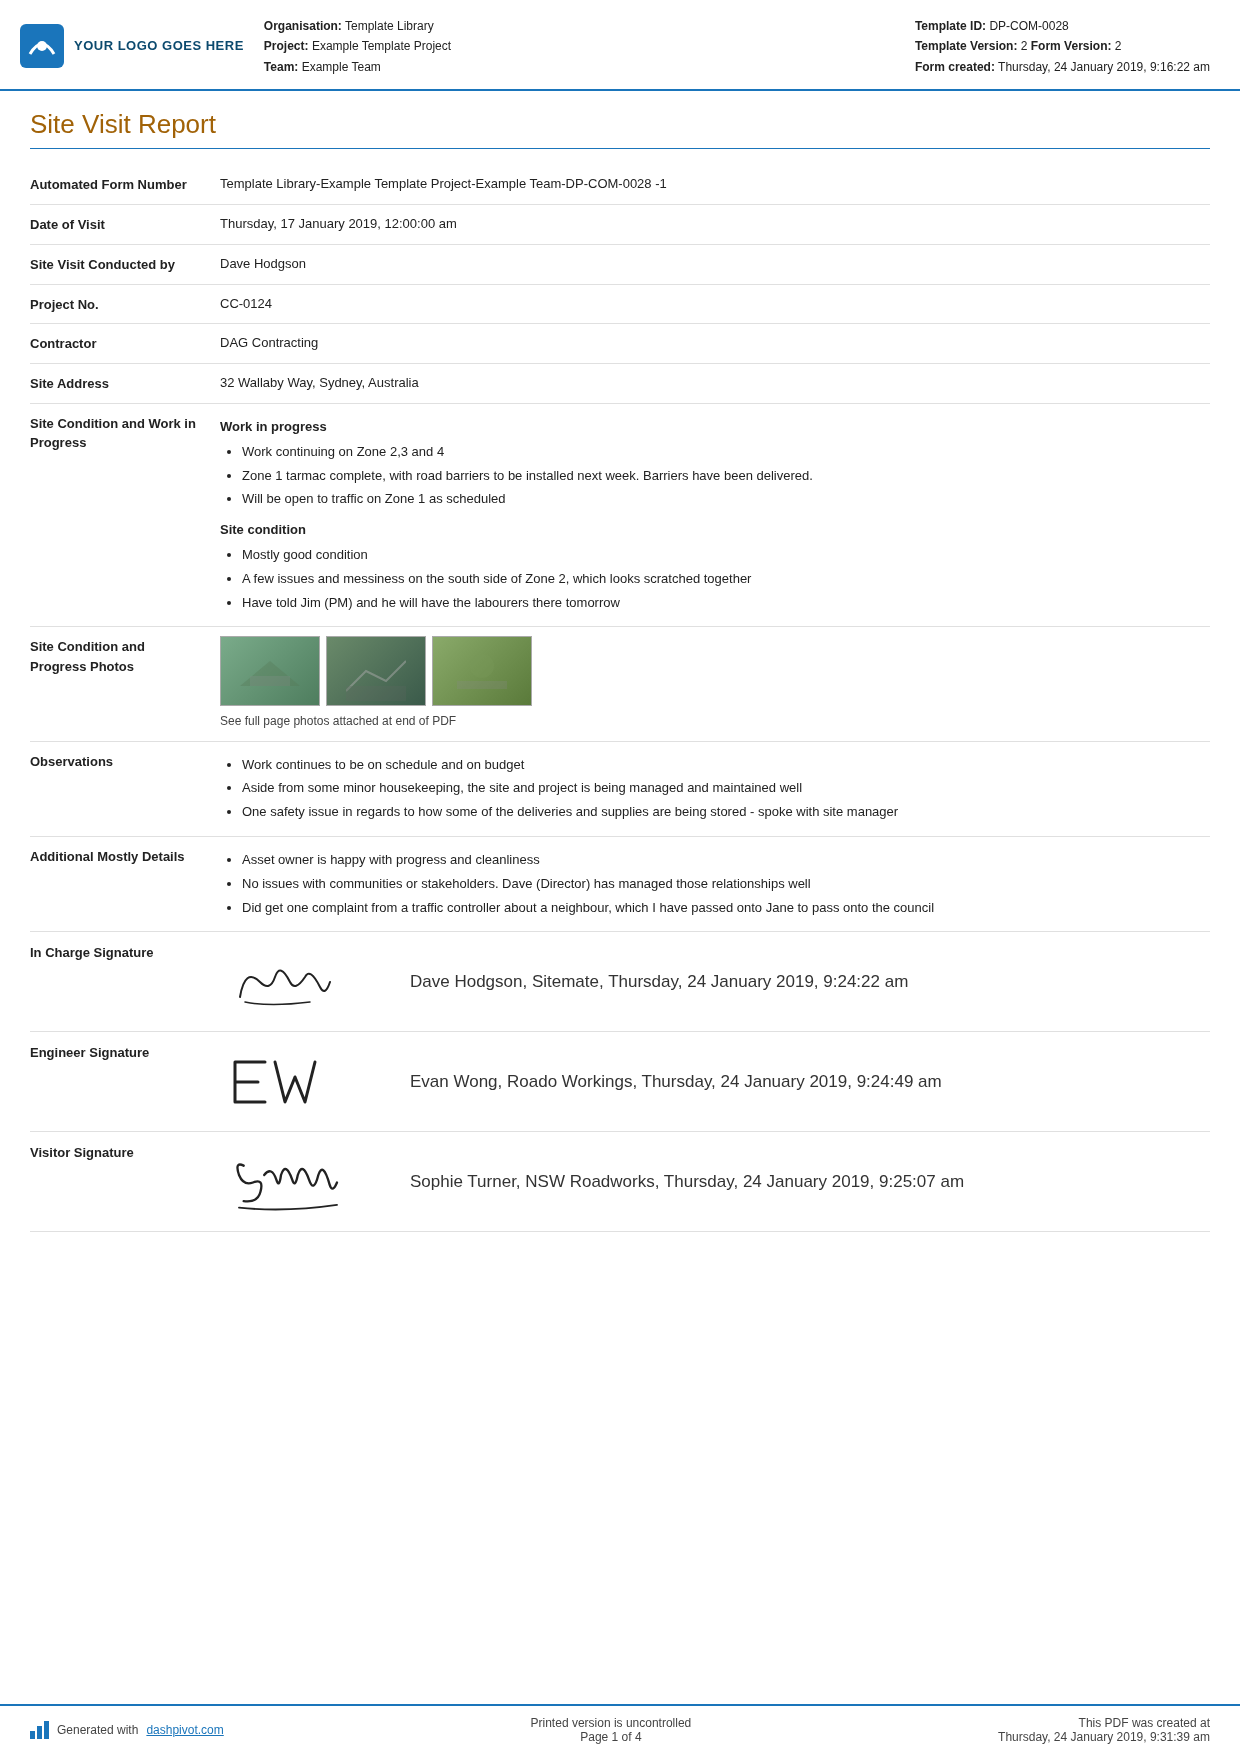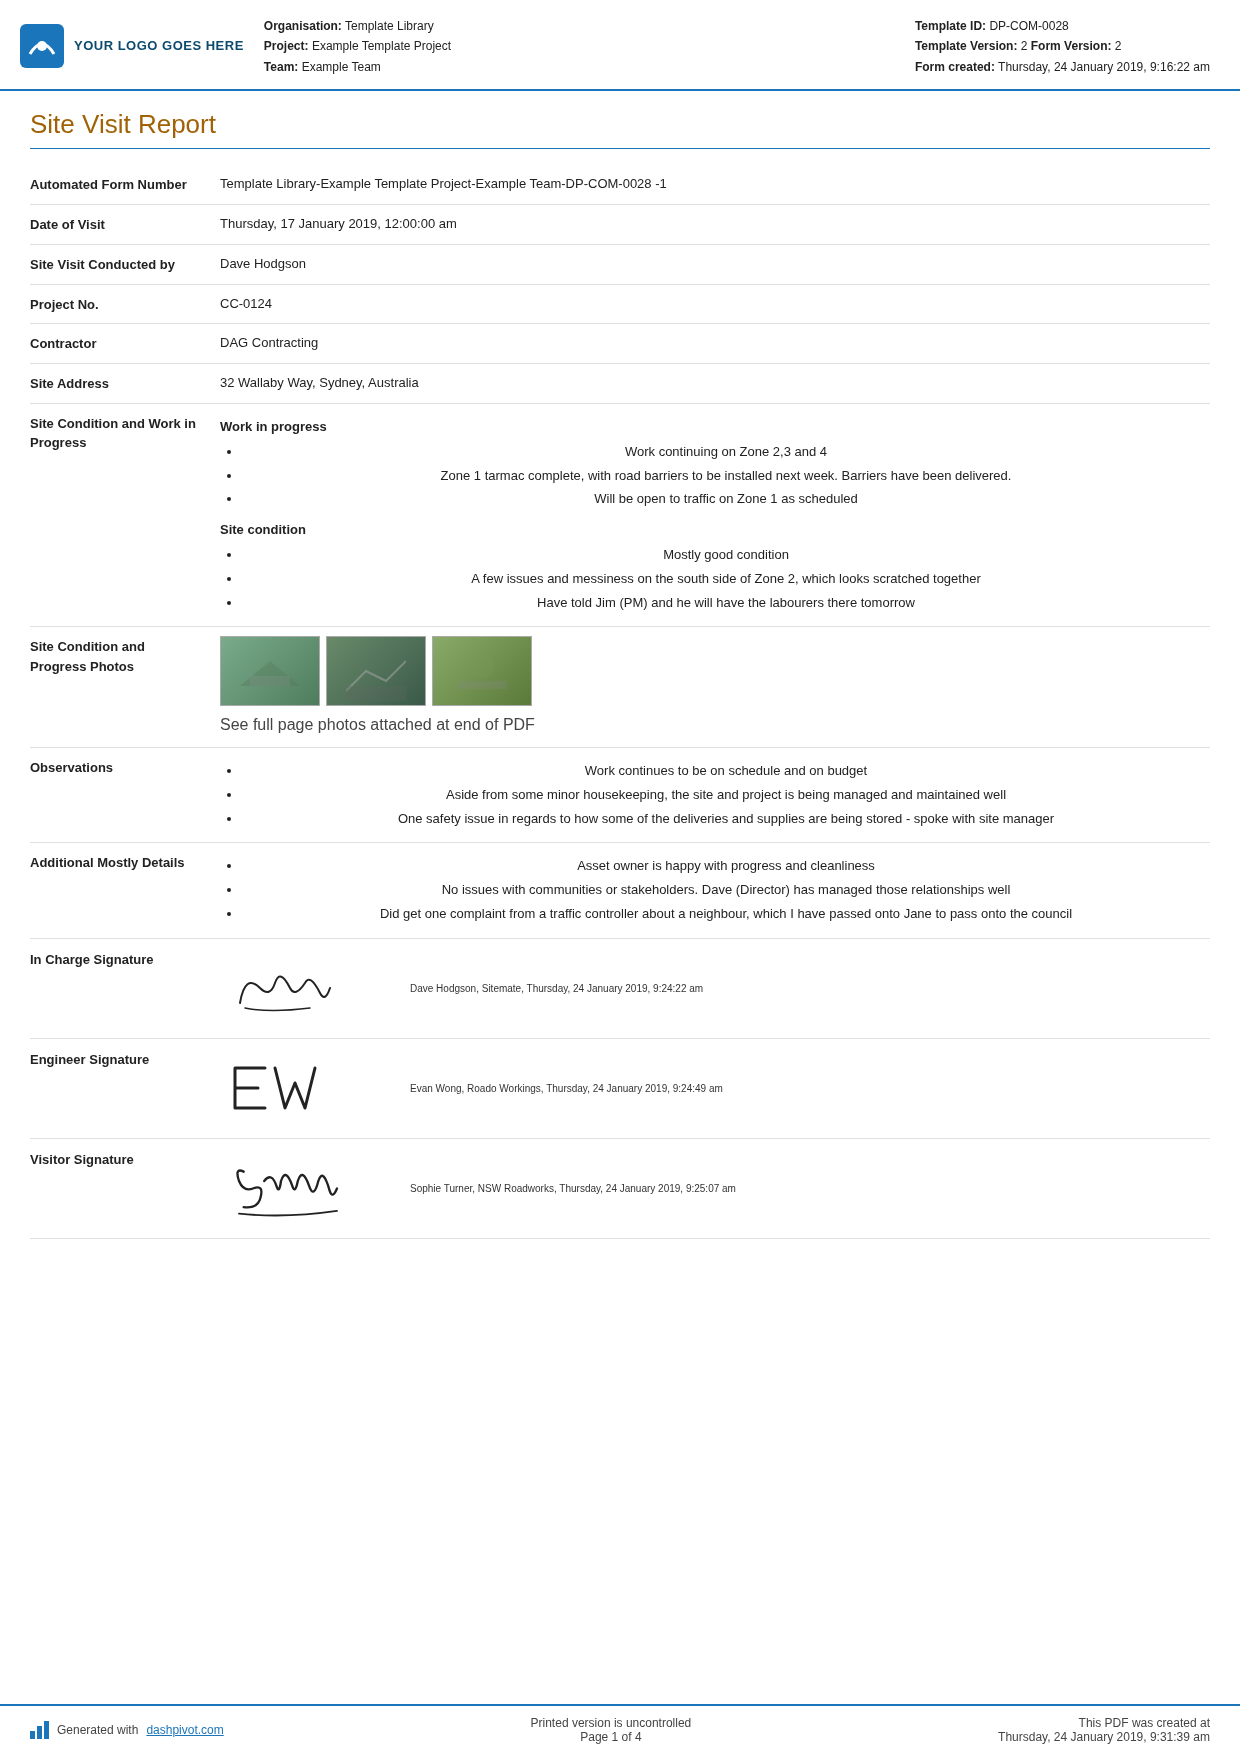--- a/index.html
+++ b/index.html
@@ -92,21 +92,20 @@
     }
     .row-value {
       flex: 1;
       font-size: 13px;
       line-height: 1.6;
     }
     .row-value ul {
       margin-left: 22px;
       margin-top: 4px;
       margin-bottom: 4px;
-      text-align: center;
     }
     .row-value ul li {
       margin-bottom: 3px;
       list-style-type: disc;
     }
     .section-heading {
       font-weight: bold;
       margin-bottom: 4px;
       margin-top: 4px;
     }
@@ -127,21 +126,21 @@
       display: flex;
       align-items: center;
       justify-content: center;
     }
     .photo-thumb svg {
       width: 60px;
       height: 60px;
       opacity: 0.5;
     }
     .photo-caption {
-      font-size: 16px;
+      font-size: 12px;
       color: #444;
       margin-top: 0;
     }
 
     
     .sig-row {
       display: flex;
       align-items: flex-start;
       border-bottom: 1px solid #e0e0e0;
       padding: 12px 0;
@@ -162,21 +161,21 @@
       gap: 30px;
     }
     .sig-image {
       min-width: 160px;
       height: 75px;
       display: flex;
       align-items: center;
       justify-content: flex-start;
     }
     .sig-text {
-      font-size: 10px;
+      font-size: 17px;
       color: #333;
     }
 
     
     .sig-svg {
       width: 150px;
       height: 70px;
     }
 
     

